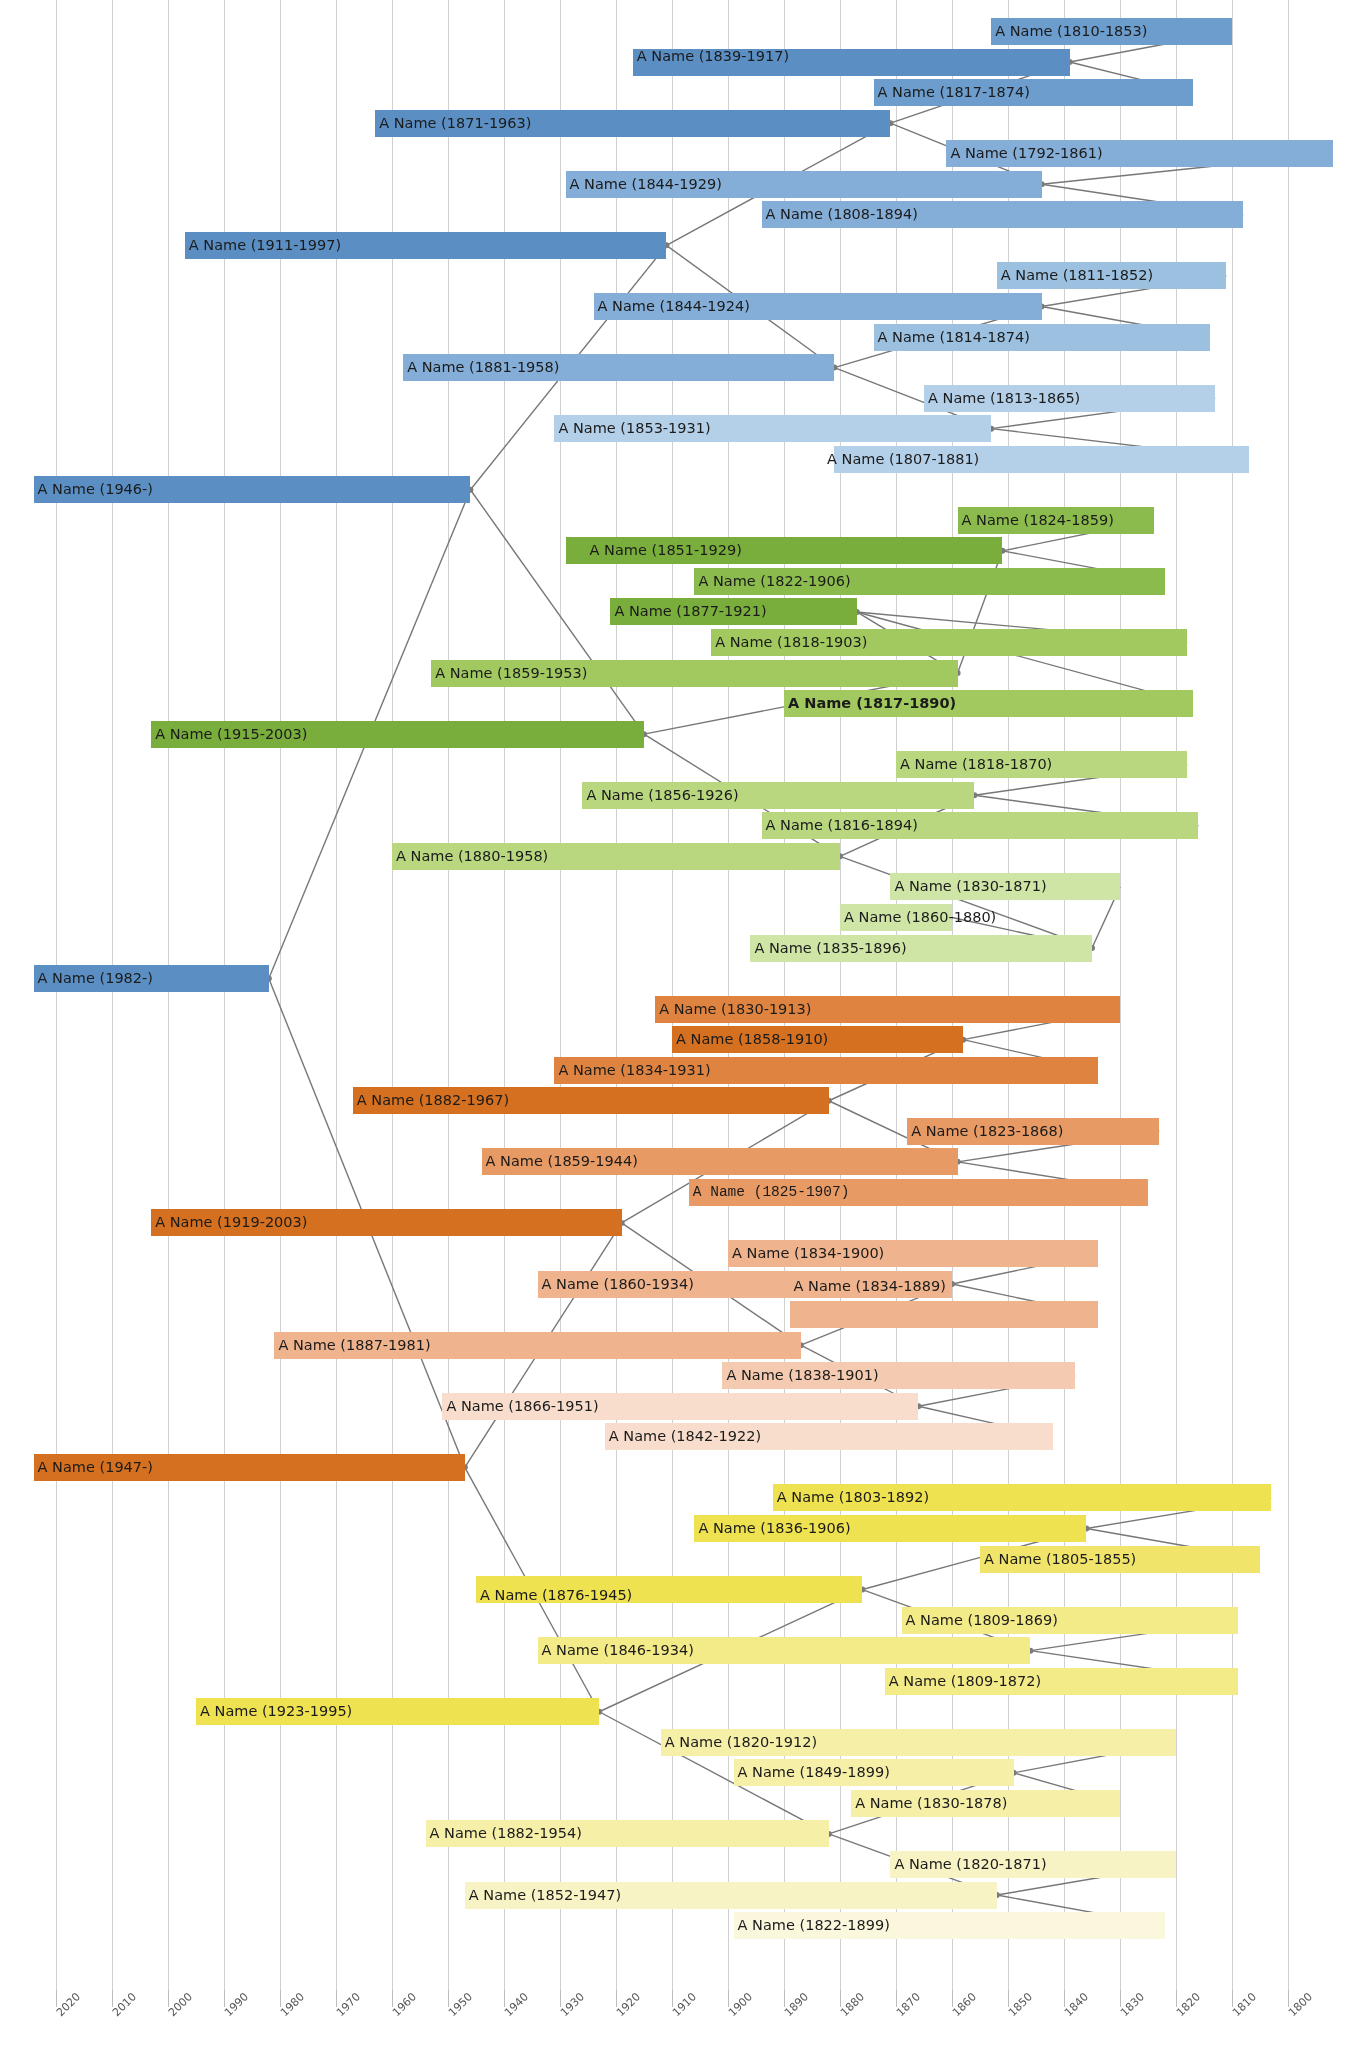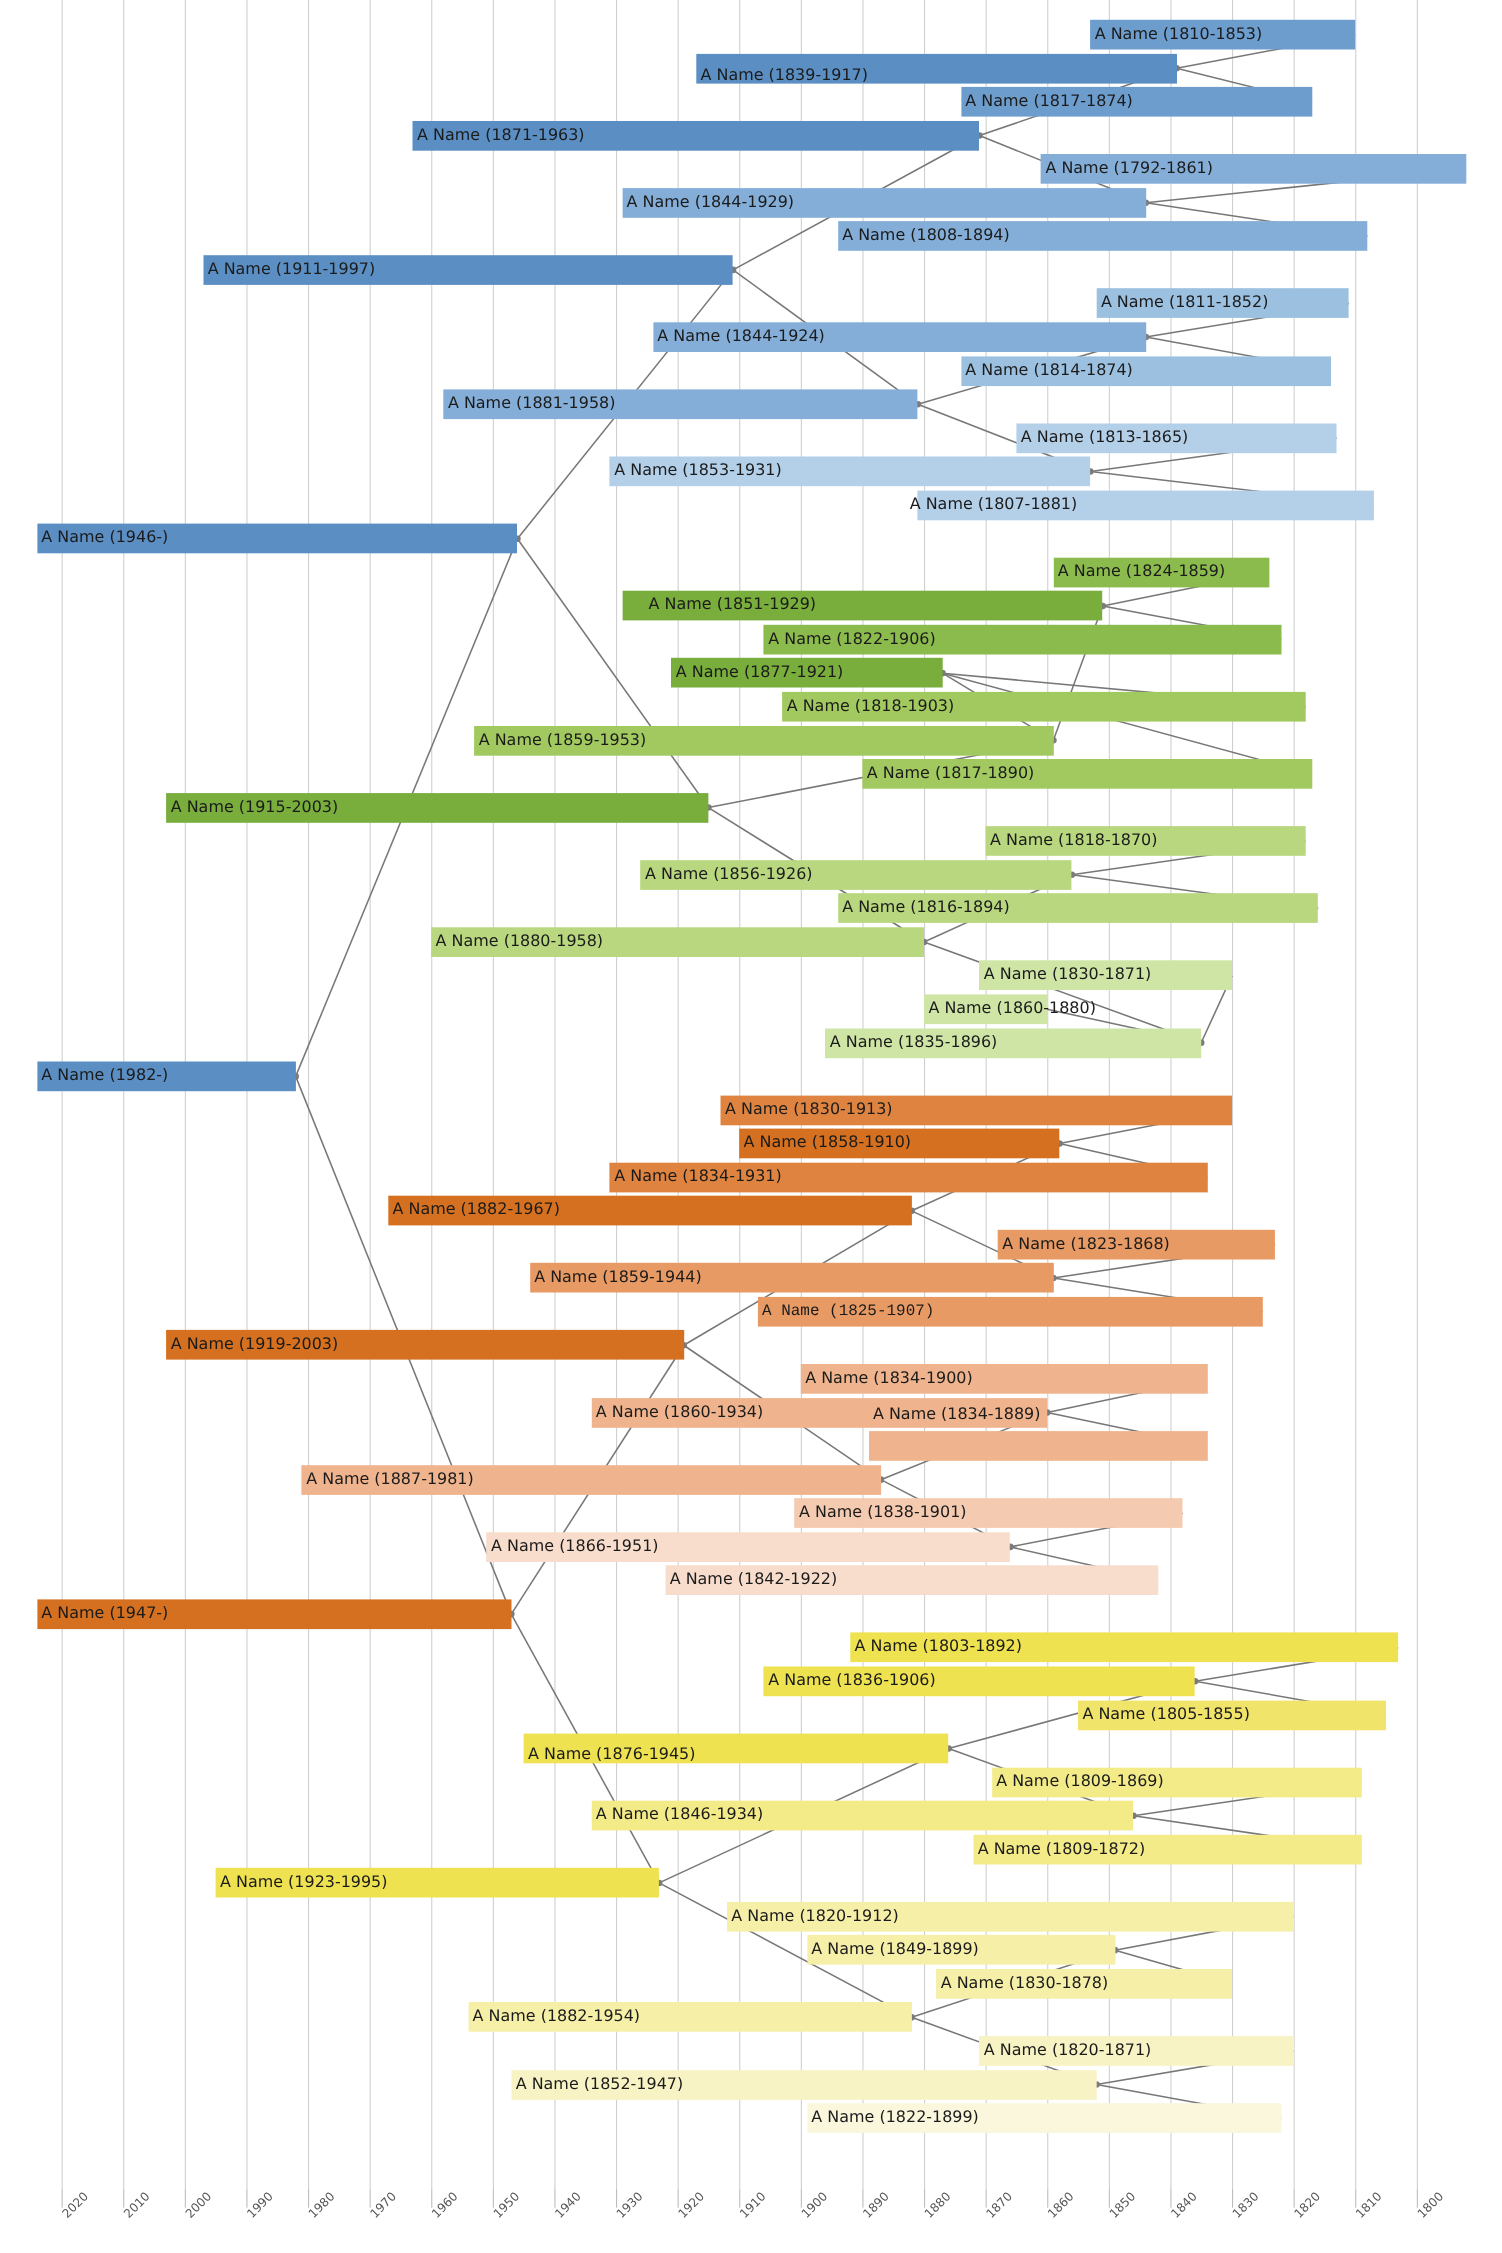--- a/index.html
+++ b/index.html
@@ -183,21 +183,21 @@
       <circle cx="1086.3999999999999" cy="1528.45" r="3" fill="#7b7b7b"></circle>
       <circle cx="1030.3999999999999" cy="1650.65" r="3" fill="#7b7b7b"></circle>
       <circle cx="828.8000000000001" cy="1833.95" r="3" fill="#7b7b7b"></circle>
       <circle cx="1013.6000000000001" cy="1772.8500000000001" r="3" fill="#7b7b7b"></circle>
       <circle cx="996.8000000000001" cy="1895.05" r="3" fill="#7b7b7b"></circle>
     </svg>
   <div id="bars">
       <div class="bar" title="A Name (1810-1853)" style="left: 991.2px; top: 18px; width: 240.8px; background: rgb(109, 157, 205);"></div>
       <div class="barlabel" style="left: 993.2px; top: 22px;">A Name (1810-1853)</div>
       <div class="bar" title="A Name (1839-1917)" style="left: 632.8px; top: 48.55px; width: 436.8px; background: rgb(91, 143, 196);"></div>
-      <div class="barlabel" style="left: 634.8px; top: 60px;">A Name (1839-1917)</div>
+      <div class="barlabel" style="left: 634.8px; top: 47px;">A Name (1839-1917)</div>
       <div class="bar" title="A Name (1817-1874)" style="left: 873.6px; top: 79.1px; width: 319.2px; background: rgb(109, 157, 205);"></div>
       <div class="barlabel" style="left: 875.6px; top: 83.1px;">A Name (1817-1874)</div>
       <div class="bar" title="A Name (1871-1963)" style="left: 375.2px; top: 109.65px; width: 515.2px; background: rgb(91, 143, 196);"></div>
       <div class="barlabel" style="left: 377.2px; top: 113.65px;">A Name (1871-1963)</div>
       <div class="bar" title="A Name (1792-1861)" style="left: 946.4px; top: 140.2px; width: 386.4px; background: rgb(132, 174, 215);"></div>
       <div class="barlabel" style="left: 948.4px; top: 144.2px;">A Name (1792-1861)</div>
       <div class="bar" title="A Name (1844-1929)" style="left: 565.6px; top: 170.75px; width: 476px; background: rgb(132, 174, 215);"></div>
       <div class="barlabel" style="left: 567.6px; top: 174.75px;">A Name (1844-1929)</div>
       <div class="bar" title="A Name (1808-1894)" style="left: 761.6px; top: 201.3px; width: 481.6px; background: rgb(132, 174, 215);"></div>
       <div class="barlabel" style="left: 763.6px; top: 205.3px;">A Name (1808-1894)</div>
@@ -225,21 +225,21 @@
       <div class="barlabel" style="left: 567.6px; top: 541.35px; margin-left: 20px;">A Name (1851-1929)</div>
       <div class="bar" title="A Name (1822-1906)" style="left: 694.4px; top: 567.9px; width: 470.4px; background: rgb(140, 187, 77);"></div>
       <div class="barlabel" style="left: 696.4px; top: 571.9px;">A Name (1822-1906)</div>
       <div class="bar" title="A Name (1877-1921)" style="left: 610.4px; top: 598.45px; width: 246.4px; background: rgb(121, 173, 60);"></div>
       <div class="barlabel" style="left: 612.4px; top: 602.45px;">A Name (1877-1921)</div>
       <div class="bar" title="A Name (1818-1903)" style="left: 711.2px; top: 629px; width: 476px; background: rgb(162, 201, 95);"></div>
       <div class="barlabel" style="left: 713.2px; top: 633px;">A Name (1818-1903)</div>
       <div class="bar" title="A Name (1859-1953)" style="left: 431.2px; top: 659.55px; width: 526.4px; background: rgb(162, 201, 95);"></div>
       <div class="barlabel" style="left: 433.2px; top: 663.55px;">A Name (1859-1953)</div>
       <div class="bar" title="A Name (1817-1890)" style="left: 784px; top: 690.1px; width: 408.8px; background: rgb(162, 201, 95);"></div>
-      <div class="barlabel" style="left: 786px; top: 694.1px;">A Name (1817-1890)</div>
+      <div class="barlabel" style="left: 786px; top: 694.1px; font-weight: bold;">A Name (1817-1890)</div>
       <div class="bar" title="A Name (1915-2003)" style="left: 151.2px; top: 720.65px; width: 492.8px; background: rgb(121, 173, 60);"></div>
       <div class="barlabel" style="left: 153.2px; top: 724.65px;">A Name (1915-2003)</div>
       <div class="bar" title="A Name (1818-1870)" style="left: 896px; top: 751.2px; width: 291.2px; background: rgb(184, 215, 127);"></div>
       <div class="barlabel" style="left: 898px; top: 755.2px;">A Name (1818-1870)</div>
       <div class="bar" title="A Name (1856-1926)" style="left: 582.4px; top: 781.75px; width: 392px; background: rgb(184, 215, 127);"></div>
       <div class="barlabel" style="left: 584.4px; top: 785.75px;">A Name (1856-1926)</div>
       <div class="bar" title="A Name (1816-1894)" style="left: 761.6px; top: 812.3px; width: 436.8px; background: rgb(184, 215, 127);"></div>
       <div class="barlabel" style="left: 763.6px; top: 816.3px;">A Name (1816-1894)</div>
       <div class="bar" title="A Name (1880-1960)" style="left: 392px; top: 842.85px; width: 448px; background: rgb(184, 215, 127);"></div>
       <div class="barlabel" style="left: 394px; top: 846.85px;">A Name (1880-1958)</div>

